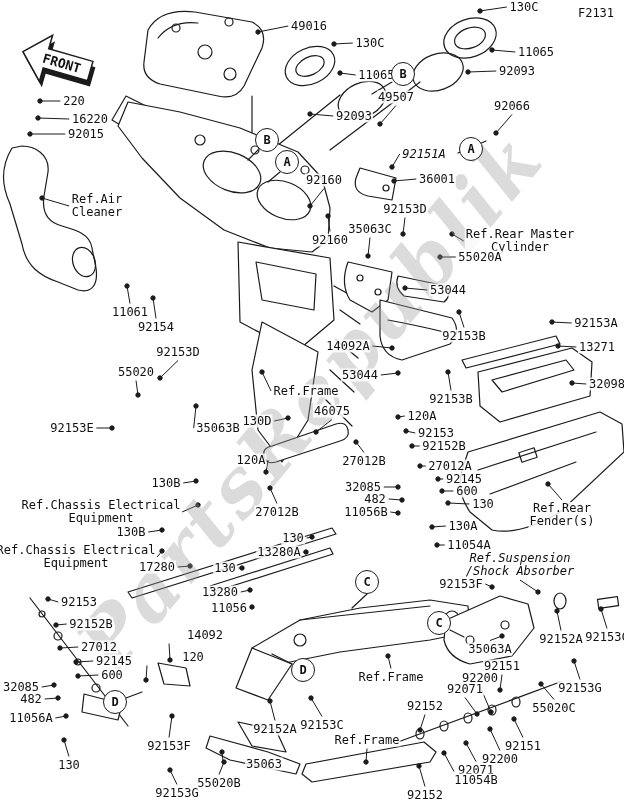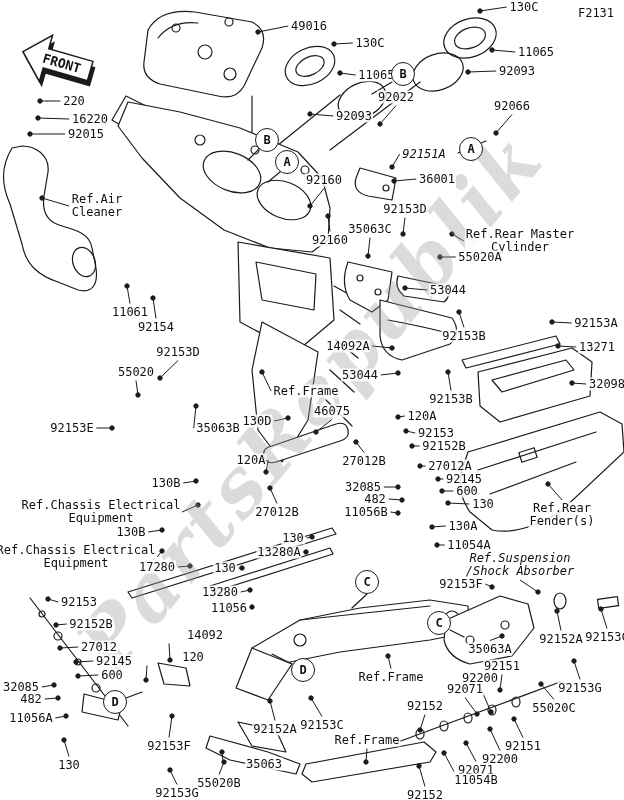--- a/index.html
+++ b/index.html
@@ -335,21 +335,21 @@
   <div id="code">F2131</div>
 
   <div id="labels">
       <div class="lbl" style="left: 309px; top: 26px;">49016</div>
       <div class="lbl" style="left: 370px; top: 43px;">130C</div>
       <div class="lbl" style="left: 524px; top: 7px;">130C</div>
       <div class="lbl" style="left: 536px; top: 52px;">11065</div>
       <div class="lbl" style="left: 517px; top: 71px;">92093</div>
       <div class="lbl" style="left: 380px; top: 75px;">11065A</div>
       <div class="lbl" style="left: 354px; top: 116px;">92093</div>
-      <div class="lbl" style="left: 396px; top: 97px;">92022</div>
+      <div class="lbl" style="left: 396px; top: 97px;">49507</div>
       <div class="lbl" style="left: 512px; top: 106px;">92066</div>
       <div class="lbl" style="left: 74px; top: 101px;">220</div>
       <div class="lbl" style="left: 90px; top: 119px;">16220</div>
       <div class="lbl" style="left: 86px; top: 134px;">92015</div>
       <div class="lbl" style="left: 424px; top: 154px; font-style: italic;">92151A</div>
       <div class="lbl" style="left: 437px; top: 179px;">36001</div>
       <div class="lbl" style="left: 324px; top: 180px;">92160</div>
       <div class="lbl" style="left: 97px; top: 206px;">Ref.Air
 Cleaner</div>
       <div class="lbl" style="left: 405px; top: 209px;">92153D</div>

